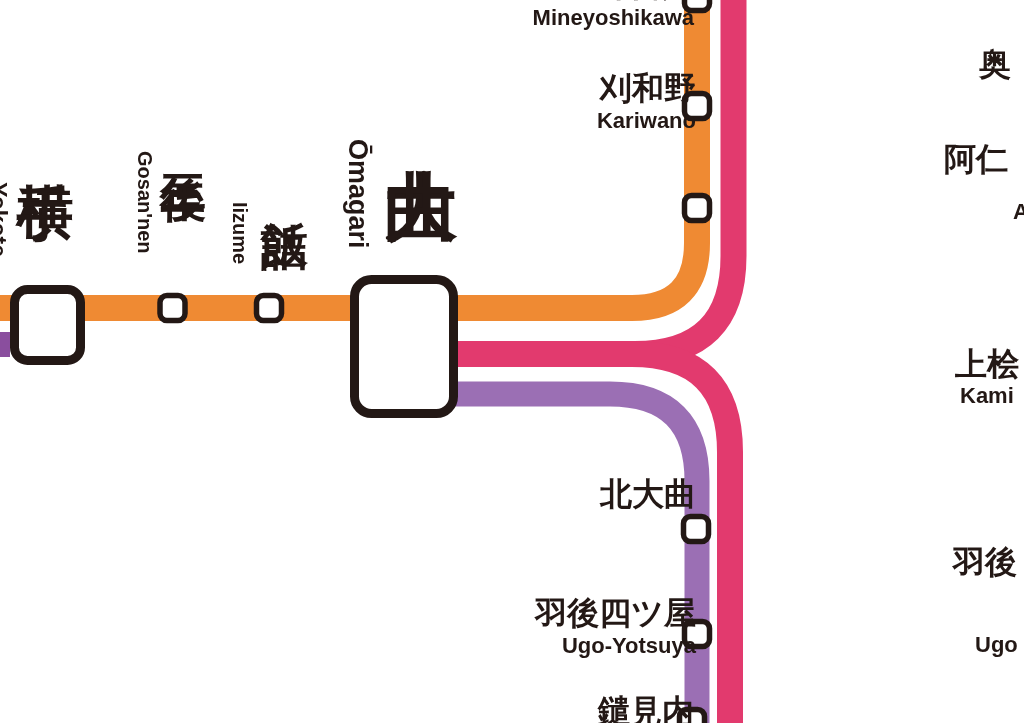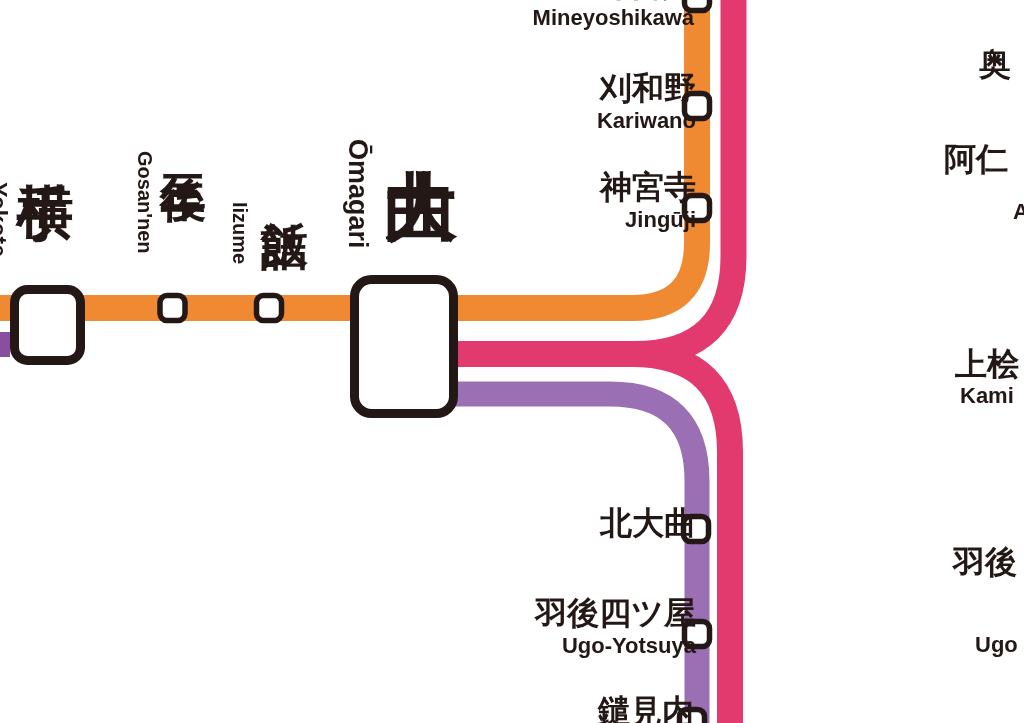--- a/index.html
+++ b/index.html
@@ -49,38 +49,34 @@
   <div class="st-east" style="right:354px;top:-31px;">
     <div class="kanji-h">峰吉川</div>
     <div class="romaji-h">Mineyoshikawa</div>
   </div>
 
   <div class="st-east" style="right:352px;top:72px;">
     <div class="kanji-h">刈和野</div>
     <div class="romaji-h">Kariwano</div>
   </div>
 
-  <div class="st-east" style="right:352px;top:171px;">
-    <div class="kanji-h">神宮寺</div>
-    <div class="romaji-h">Jingūji</div>
-  </div>
 
   <div class="label vkanji" style="left:17px;top:137px;font-size:57px;">横手</div>
   <div class="label vromaji" style="left:-14px;top:182px;font-size:23px;">Yokote</div>
 
   <div class="label vkanji" style="left:161px;top:139px;font-size:46px;">後三年</div>
   <div class="label vromaji" style="left:135px;top:151px;font-size:20px;">Gosan'nen</div>
 
   <div class="label vkanji" style="left:262px;top:185px;font-size:47px;">飯詰</div>
   <div class="label vromaji" style="left:230px;top:202px;font-size:20px;">Iizume</div>
 
   <div class="label vkanji" style="left:384px;top:109px;font-size:74px;">大曲</div>
   <div class="label vromaji" style="left:344px;top:139px;font-size:27px;">Ōmagari</div>
 
-  <div class="st-east" style="right:352px;top:507px;">
+  <div class="st-east" style="right:352px;top:478px;">
     <div class="kanji-h">北大曲</div>
   </div>
 
   <div class="st-east" style="right:352px;top:597px;">
     <div class="kanji-h">羽後四ツ屋</div>
     <div class="romaji-h">Ugo-Yotsuya</div>
   </div>
 
   <div class="st-east" style="right:354px;top:695px;">
     <div class="kanji-h">鑓見内</div>

